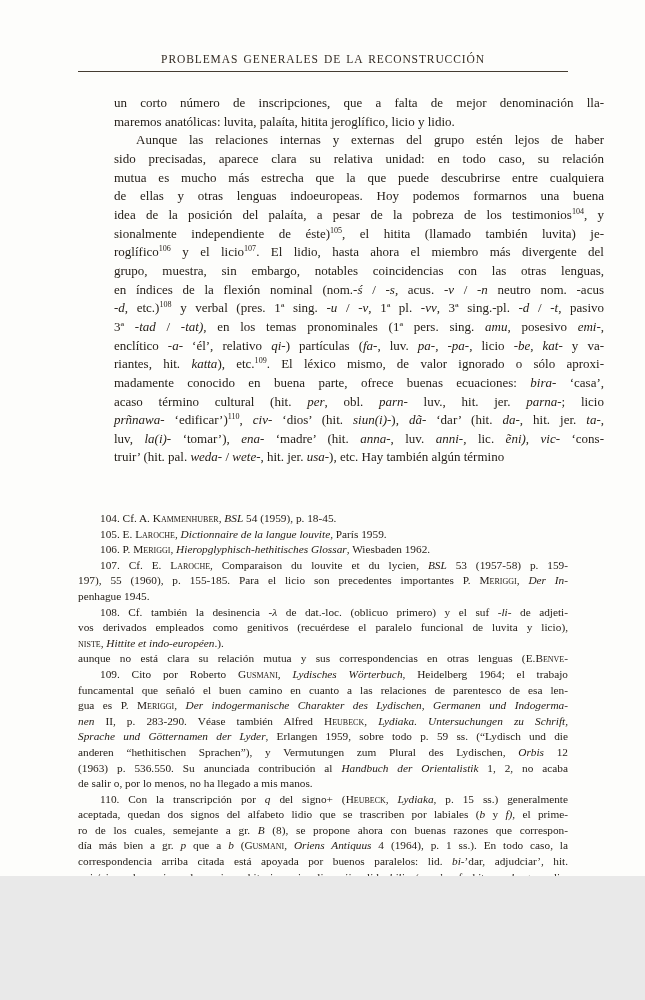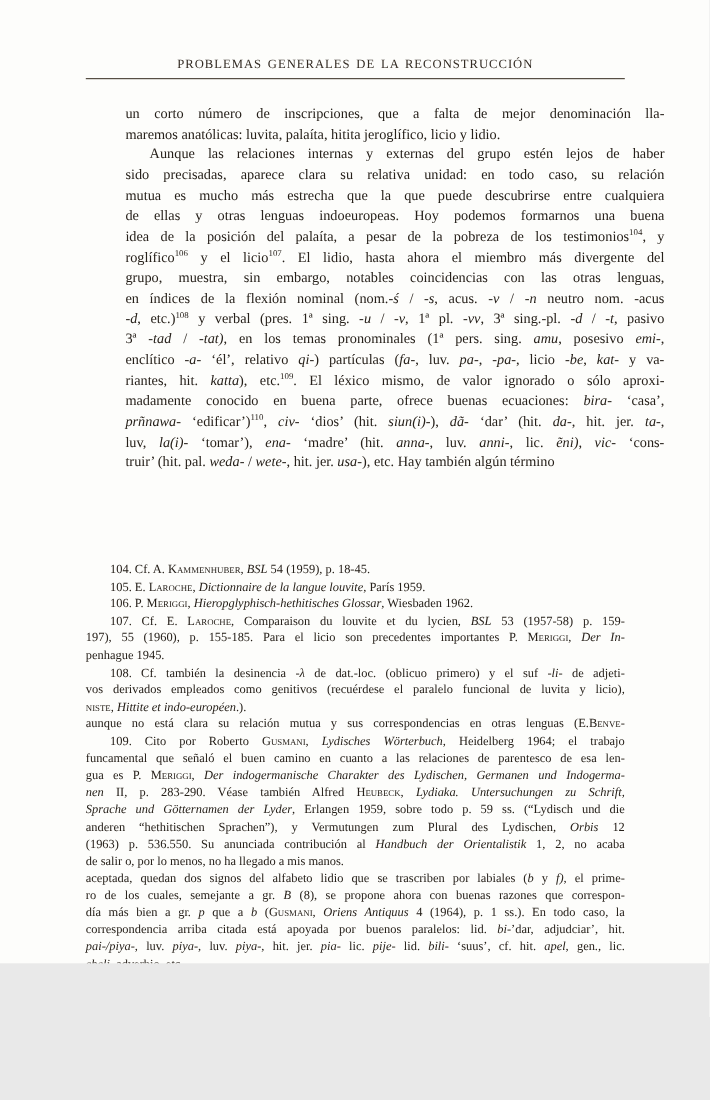--- a/index.html
+++ b/index.html
@@ -74,28 +74,30 @@
   <hr class="column header-rule">
 
   <div class="column body-text" id="body-text">
       <div class="line"><span>un corto número de inscripciones, que a falta de mejor denominación lla-</span></div>
       <div class="line last"><span>maremos anatólicas: luvita, palaíta, hitita jeroglífico, licio y lidio.</span></div>
       <div class="line indent"><span>Aunque las relaciones internas y externas del grupo estén lejos de haber</span></div>
       <div class="line"><span>sido precisadas, aparece clara su relativa unidad: en todo caso, su relación</span></div>
       <div class="line"><span>mutua es mucho más estrecha que la que puede descubrirse entre cualquiera</span></div>
       <div class="line"><span>de ellas y otras lenguas indoeuropeas. Hoy podemos formarnos una buena</span></div>
       <div class="line"><span>idea de la posición del palaíta, a pesar de la pobreza de los testimonios</span><span class="sup">104</span><span>, y</span></div>
+      <div class="line"><span>sionalmente independiente de éste)</span><span class="sup">105</span><span>, el hitita (llamado también luvita) je-</span></div>
       <div class="line"><span>roglífico</span><span class="sup">106</span><span> y el licio</span><span class="sup">107</span><span>. El lidio, hasta ahora el miembro más divergente del</span></div>
       <div class="line"><span>grupo, muestra, sin embargo, notables coincidencias con las otras lenguas,</span></div>
       <div class="line"><span>en índices de la flexión nominal (nom.-</span><span class="i">ś</span><span> / </span><span class="i">-s</span><span>, acus. </span><span class="i">-v</span><span> / </span><span class="i">-n</span><span> neutro nom. -acus</span></div>
       <div class="line"><span class="i">-d</span><span>, etc.)</span><span class="sup">108</span><span> y verbal (pres. 1ª sing. </span><span class="i">-u</span><span> / </span><span class="i">-v</span><span>, 1ª pl. </span><span class="i">-vv</span><span>, 3ª sing.-pl. </span><span class="i">-d</span><span> / </span><span class="i">-t</span><span>, pasivo</span></div>
       <div class="line"><span>3ª </span><span class="i">-tad</span><span> / </span><span class="i">-tat)</span><span>, en los temas pronominales (1ª pers. sing. </span><span class="i">amu</span><span>, posesivo </span><span class="i">emi-</span><span>,</span></div>
       <div class="line"><span>enclítico </span><span class="i">-a-</span><span> ‘él’, relativo </span><span class="i">qi-</span><span>) partículas (</span><span class="i">fa-</span><span>, luv. </span><span class="i">pa-</span><span>, </span><span class="i">-pa-</span><span>, licio </span><span class="i">-be</span><span>, </span><span class="i">kat-</span><span> y va-</span></div>
       <div class="line"><span>riantes, hit. </span><span class="i">katta</span><span>), etc.</span><span class="sup">109</span><span>. El léxico mismo, de valor ignorado o sólo aproxi-</span></div>
       <div class="line"><span>madamente conocido en buena parte, ofrece buenas ecuaciones: </span><span class="i">bira-</span><span> ‘casa’,</span></div>
+      <div class="line"><span>acaso término cultural (hit. </span><span class="i">per</span><span>, obl. </span><span class="i">parn-</span><span> luv., hit. jer. </span><span class="i">parna-</span><span>; licio</span></div>
       <div class="line"><span class="i">prñnawa-</span><span> ‘edificar’)</span><span class="sup">110</span><span>, </span><span class="i">civ-</span><span> ‘dios’ (hit. </span><span class="i">siun(i)-</span><span>), </span><span class="i">dã-</span><span> ‘dar’ (hit. </span><span class="i">da-</span><span>, hit. jer. </span><span class="i">ta-</span><span>,</span></div>
       <div class="line"><span>luv, </span><span class="i">la(i)-</span><span> ‘tomar’), </span><span class="i">ena-</span><span> ‘madre’ (hit. </span><span class="i">anna-</span><span>, luv. </span><span class="i">anni-</span><span>, lic. </span><span class="i">ẽni)</span><span>, </span><span class="i">vic-</span><span> ‘cons-</span></div>
       <div class="line last"><span>truir’ (hit. pal. </span><span class="i">weda-</span><span> / </span><span class="i">wete-</span><span>, hit. jer. </span><span class="i">usa-</span><span>), etc. Hay también algún término</span></div>
     </div>
 
   <div class="column footnotes" id="footnotes">
       <div class="line last indent"><span>104. Cf. A. </span><span class="sc">Kammenhuber</span><span>, </span><span class="i">BSL</span><span> 54 (1959), p. 18-45.</span></div>
       <div class="line last indent"><span>105. E. </span><span class="sc">Laroche</span><span>, </span><span class="i">Dictionnaire de la langue louvite</span><span>, París 1959.</span></div>
       <div class="line last indent"><span>106. P. </span><span class="sc">Meriggi</span><span>, </span><span class="i">Hieropglyphisch-hethitisches Glossar</span><span>, Wiesbaden 1962.</span></div>
       <div class="line indent"><span>107. Cf. E. </span><span class="sc">Laroche</span><span>, Comparaison du louvite et du lycien, </span><span class="i">BSL</span><span> 53 (1957-58) p. 159-</span></div>
@@ -106,20 +108,21 @@
       <div class="line last"><span class="sc">niste</span><span>, </span><span class="i">Hittite et indo-européen</span><span>.).</span></div>
       <div class="line"><span>aunque no está clara su relación mutua y sus correspondencias en otras lenguas (E.</span><span class="sc">Benve-</span></div>
       <div class="line indent"><span>109. Cito por Roberto </span><span class="sc">Gusmani</span><span>, </span><span class="i">Lydisches Wörterbuch</span><span>, Heidelberg 1964; el trabajo</span></div>
       <div class="line"><span>funcamental que señaló el buen camino en cuanto a las relaciones de parentesco de esa len-</span></div>
       <div class="line"><span>gua es P. </span><span class="sc">Meriggi</span><span>, </span><span class="i">Der indogermanische Charakter des Lydischen, Germanen und Indogerma-</span></div>
       <div class="line"><span class="i">nen</span><span> II, p. 283-290. Véase también Alfred </span><span class="sc">Heubeck</span><span>, </span><span class="i">Lydiaka. Untersuchungen zu Schrift,</span></div>
       <div class="line"><span class="i">Sprache und Götternamen der Lyder</span><span>, Erlangen 1959, sobre todo p. 59 ss. (“Lydisch und die</span></div>
       <div class="line"><span>anderen “hethitischen Sprachen”), y Vermutungen zum Plural des Lydischen, </span><span class="i">Orbis</span><span> 12</span></div>
       <div class="line"><span>(1963) p. 536.550. Su anunciada contribución al </span><span class="i">Handbuch der Orientalistik</span><span> 1, 2, no acaba</span></div>
       <div class="line last"><span>de salir o, por lo menos, no ha llegado a mis manos.</span></div>
+      <div class="line indent"><span>110. Con la transcripción por </span><span class="i">q</span><span> del signo+ (</span><span class="sc">Heubeck</span><span>, </span><span class="i">Lydiaka</span><span>, p. 15 ss.) generalmente</span></div>
       <div class="line"><span>aceptada, quedan dos signos del alfabeto lidio que se trascriben por labiales (</span><span class="i">b</span><span> y </span><span class="i">f)</span><span>, el prime-</span></div>
       <div class="line"><span>ro de los cuales, semejante a gr. </span><span class="i">B</span><span> (8), se propone ahora con buenas razones que correspon-</span></div>
       <div class="line"><span>día más bien a gr. </span><span class="i">p</span><span> que a </span><span class="i">b</span><span> (</span><span class="sc">Gusmani</span><span>, </span><span class="i">Oriens Antiquus</span><span> 4 (1964), p. 1 ss.). En todo caso, la</span></div>
       <div class="line"><span>correspondencia arriba citada está apoyada por buenos paralelos: lid. </span><span class="i">bi-</span><span>’dar, adjudciar’, hit.</span></div>
       <div class="line"><span class="i">pai-/piya-</span><span>, luv. </span><span class="i">piya-</span><span>, luv. </span><span class="i">piya-</span><span>, hit. jer. </span><span class="i">pia-</span><span> lic. </span><span class="i">pije-</span><span> lid. </span><span class="i">bili-</span><span> ‘suus’, cf. hit. </span><span class="i">apel</span><span>, gen., lic.</span></div>
       <div class="line last"><span class="i">ebeli</span><span>, adverbio, etc.</span></div>
     </div>
 
   <div class="column footer">
     <span>[29]</span>

